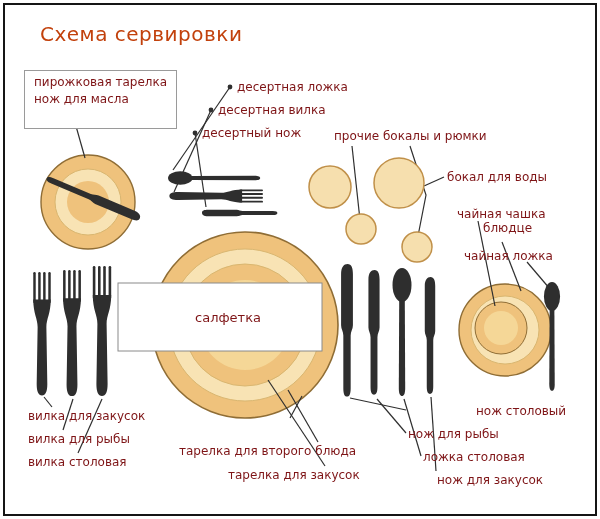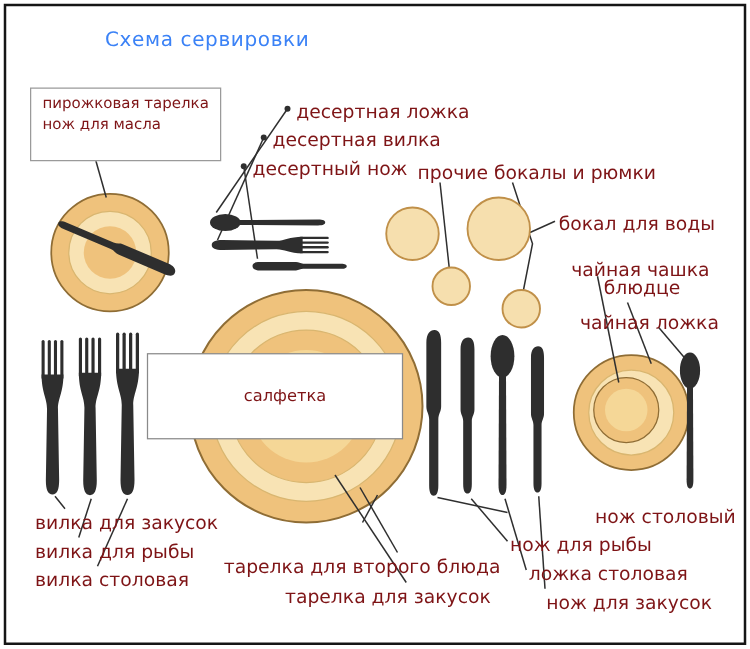--- a/index.html
+++ b/index.html
@@ -1,21 +1,21 @@
 <!DOCTYPE html>
 <html><head>
 <meta charset="utf-8">
 <style>
   * { margin: 0; padding: 0; box-sizing: border-box; }
   html, body { background: #fff; }
   body { width: 600px; height: 519px; font-family: "DejaVu Sans", sans-serif; }
   .page { position: relative; width: 600px; height: 519px; background: #fff; overflow: hidden; }
   .frame { position: absolute; left: 3px; top: 3px; right: 3px; bottom: 3px; border: 2px solid #151515; pointer-events: none; }
-  .title { position: absolute; left: 40px; top: 22px; font-size: 16px; letter-spacing: 0.5px; color: #3b82f6; margin-left: 44px; }
-  .lbl { position: absolute; font-size: 15px; color: #7e1416; white-space: nowrap; }
+  .title { position: absolute; left: 40px; top: 22px; font-size: 20px; letter-spacing: 0.5px; color: #c2410c; }
+  .lbl { position: absolute; font-size: 12px; color: #7e1416; white-space: nowrap; }
   .lbl-box { position: absolute; left: 24px; top: 70px; border: 1px solid #9a9a9a; background: #fff;
              padding: 3px 9px 20px 9px; font-size: 12px; color: #7e1416; line-height: 17px; white-space: nowrap; }
   .napkin-label { position: absolute; left: 118px; top: 283px; width: 220px; height: 68px;
                   display: flex; align-items: center; justify-content: center;
                   font-size: 13px; color: #7e1416; }
   svg.canvas { position: absolute; left: 0; top: 0; }
 </style>
 </head>
 <body>
 

